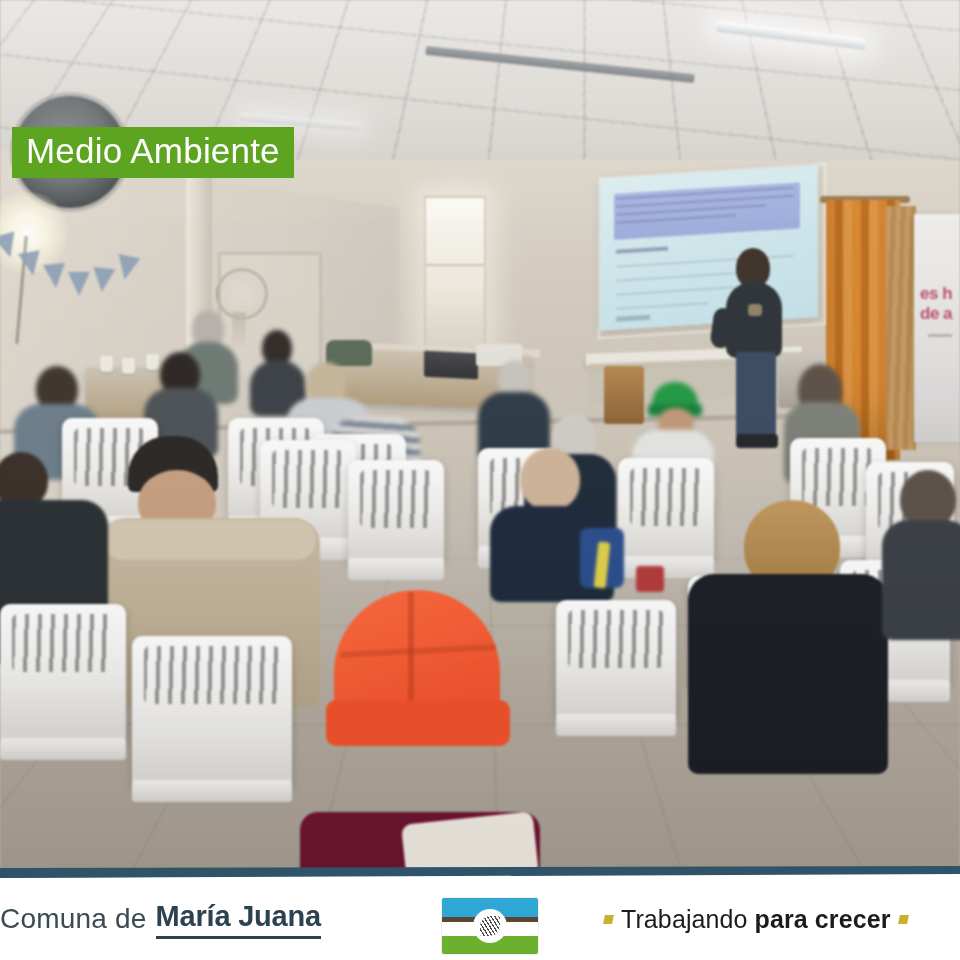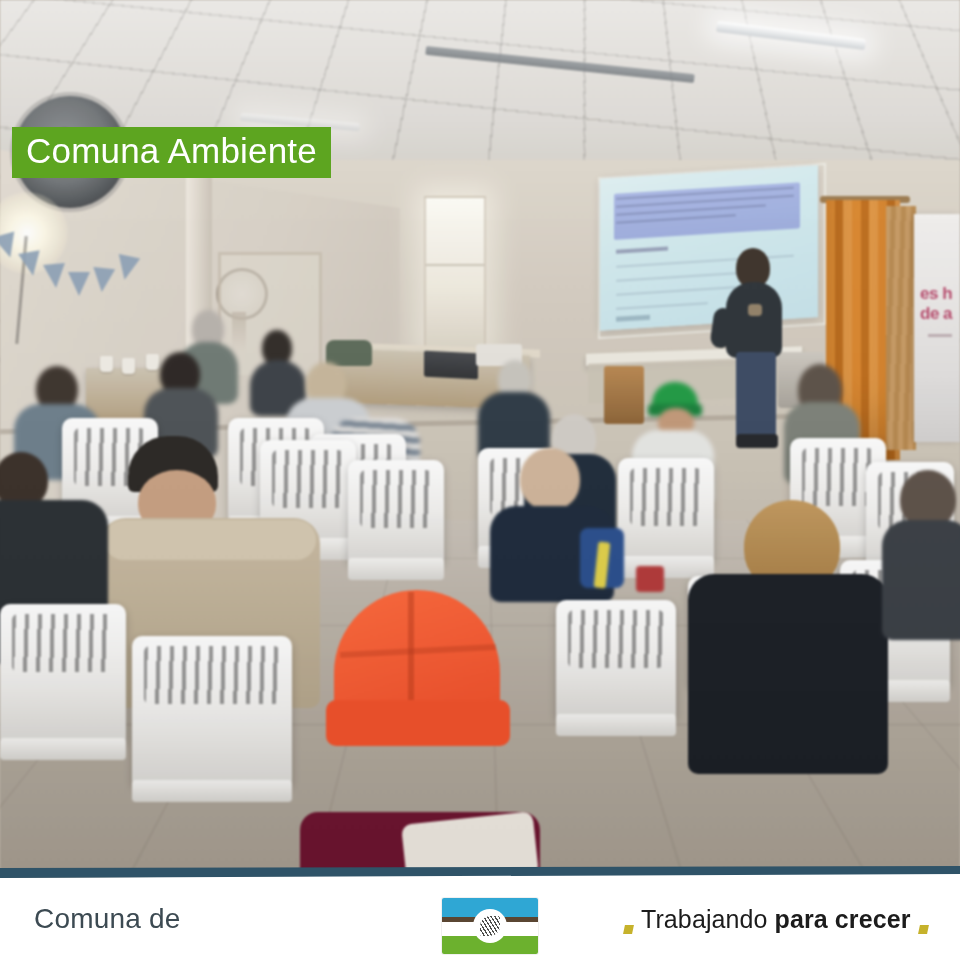--- a/index.html
+++ b/index.html
@@ -265,21 +265,21 @@
   .photo-cut{
     position:absolute;left:0;top:872px;width:960px;height:14px;background:#ffffff;
     clip-path:polygon(0 6px, 960px 0, 960px 14px, 0 14px);
   }
 
   
   .footer{
     position:absolute;left:0;top:878px;width:960px;height:82px;background:#ffffff;
     display:flex;align-items:center;
   }
-  .f-left{margin-left:34px;display:flex;align-items:center;gap:9px;}
+  .f-left{display:flex;align-items:center;gap:9px;}
   .f-comuna{font-size:28px;color:#3c4a52;font-weight:300;letter-spacing:.2px;}
   .f-mj{
     font-size:29px;color:#2d4250;font-weight:700;letter-spacing:-.2px;
     border-bottom:3px solid #2d4250;padding-bottom:3px;
   }
 
   .f-emblem{
     position:absolute;left:442px;top:898px;width:96px;height:56px;
     border-radius:2px;overflow:hidden;
     box-shadow:0 0 0 1px rgba(0,0,0,.06);
@@ -296,21 +296,21 @@
     display:flex;align-items:center;justify-content:center;
   }
   .em-wheat{
     width:20px;height:20px;
     background:
       repeating-linear-gradient(58deg,#3a3a38 0 1.2px,transparent 1.2px 3.2px);
     border-radius:50% 10% 50% 10%;
     opacity:.9;
   }
 
-  .f-right{position:absolute;left:624px;top:905px;display:flex;align-items:flex-end;gap:8px;}
+  .f-right{position:absolute;left:604px;top:905px;display:flex;align-items:center;gap:8px;}
   .sq{width:9px;height:9px;background:#c6b22b;transform:skewX(-12deg);}
   .f-slogan{font-size:25px;color:#1c1c1c;font-weight:300;letter-spacing:.1px;}
   .f-slogan b{font-weight:700;}
 
   .blur{filter:blur(1.1px);}
   .blur2{filter:blur(2.2px);}
 </style>
 </head>
 <body>
 
@@ -502,30 +502,31 @@
       </div>
 
       <div class="p blur">
         <div class="head" style="left:900px;top:470px;width:56px;height:58px;background:#5d5148;"></div>
         <div class="body" style="left:882px;top:520px;width:90px;height:120px;background:#3a3f45;"></div>
       </div>
 
       <div style="position:absolute;left:0;top:0;width:960px;height:878px;background:linear-gradient(180deg,rgba(255,255,255,.05),rgba(0,0,0,.06));"></div>
     </div>
 
-    <div class="badge">Comuna Ambiente</div>
+    <div class="badge">Medio Ambiente</div>
 
   </div>
 
   <div class="photo-cut"></div>
   <div class="slant"></div>
 
   <div class="footer">
     <div class="f-left">
       <span class="f-comuna">Comuna de</span>
+      <span class="f-mj">María Juana</span>
     </div>
   </div>
 
   <div class="f-emblem">
     <div class="em-sky"></div>
     <div class="em-band em-b1"></div>
     <div class="em-band em-b2"></div>
     <div class="em-green"></div>
     <div class="em-circle">
       <div class="em-wheat"></div>

